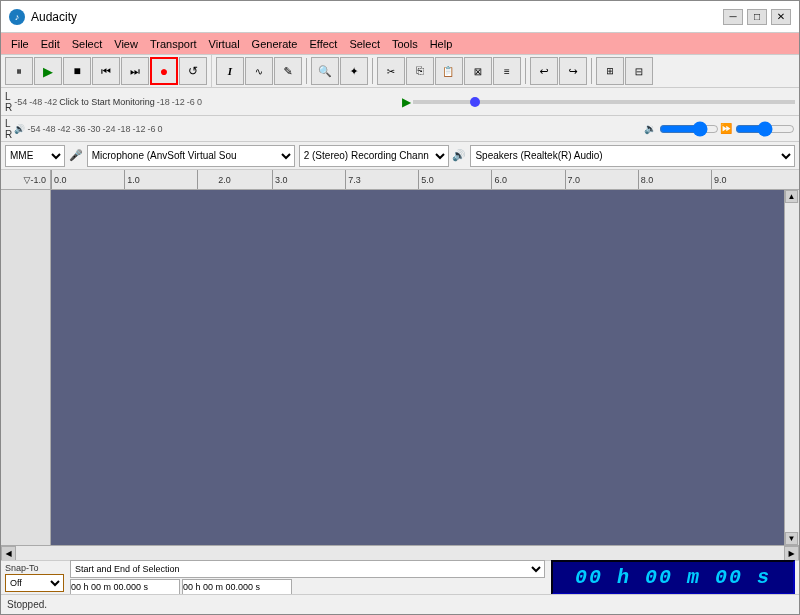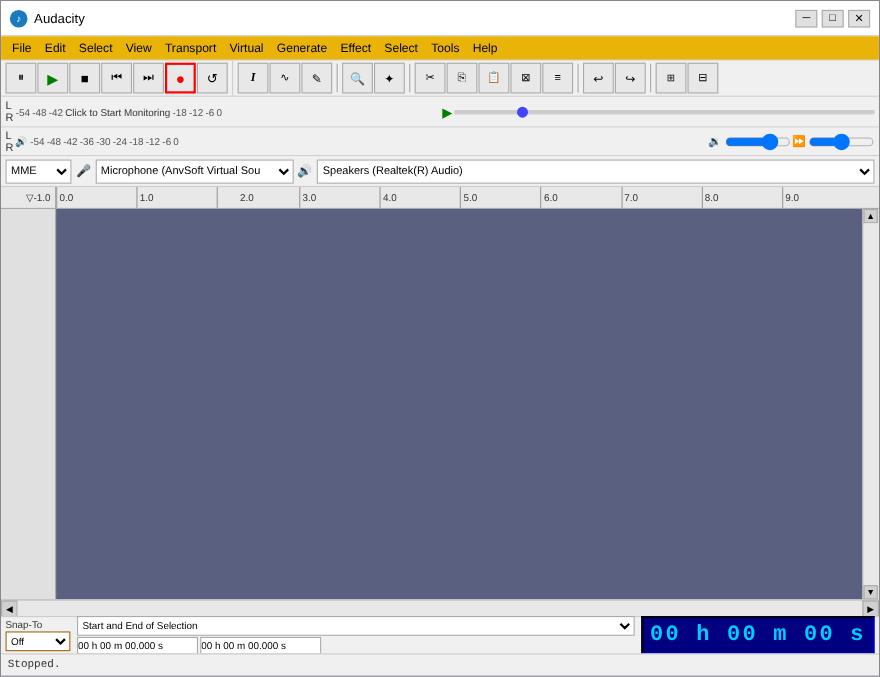--- a/index.html
+++ b/index.html
@@ -7,21 +7,21 @@
     
     
     #title-bar { background: #fff; border-bottom: 1px solid #ccc; display: flex; align-items: center; justify-content: space-between; padding: 4px 8px; height: 32px; }
     #title-left { display: flex; align-items: center; gap: 6px; }
     #title-icon { width: 16px; height: 16px; background: #1a7abf; border-radius: 50%; display: flex; align-items: center; justify-content: center; color: white; font-size: 9px; font-weight: bold; }
     #title-text { font-size: 12px; color: #000; }
     #title-controls { display: flex; gap: 4px; }
     .title-btn { width: 20px; height: 16px; background: #e0e0e0; border: 1px solid #aaa; cursor: pointer; display: flex; align-items: center; justify-content: center; font-size: 10px; }
 
     
-    #menu-bar { background: #eab308; border-bottom: 1px solid #ccc; display: flex; align-items: center; padding: 2px 4px; height: 22px; }
+    #menu-bar { background: #fca5a5; border-bottom: 1px solid #ccc; display: flex; align-items: center; padding: 2px 4px; height: 22px; }
     .menu-item { padding: 2px 6px; cursor: pointer; font-size: 11px; color: #000; }
     .tb-btn { width: 28px; height: 28px; background: #e8e8e8; border: 1px solid #aaa; cursor: pointer; display: flex; align-items: center; justify-content: center; font-size: 13px; }
     .tb-btn.record-btn { background: #e8e8e8; border: 2px solid red; }
     .tb-sep { width: 1px; height: 26px; background: #aaa; margin: 0 3px; }
 
     
     #device-bar { background: #f0f0f0; border-bottom: 1px solid #ccc; display: flex; align-items: center; padding: 3px 4px; height: 28px; gap: 4px; }
     select.device-select { height: 22px; font-size: 10px; border: 1px solid #aaa; background: white; cursor: pointer; }
 
     
@@ -166,37 +166,40 @@
     </div>
   </div>
 
   <div id="device-bar">
     <select class="device-select" style="width:60px;">
       <option>MME</option>
       <option>DirectSound</option>
       <option>WASAPI</option>
     </select>
     <span>🎤</span>
-    <select class="device-select" style="width:180px;">
+    <select class="device-select" style="width:208px;">
       <option>Microphone (AnvSoft Virtual Sou</option>
+    </select>
+    <select class="device-select" style="width:150px;">
+      <option>2 (Stereo) Recording Chann</option>
     </select>
     <span>🔊</span>
     <select class="device-select" style="flex:1;">
       <option>Speakers (Realtek(R) Audio)</option>
     </select>
   </div>
 
   <div id="ruler" style="background:#e8e8e8; border-bottom:1px solid #aaa; height:20px; display:flex; align-items:center; overflow:hidden; padding:0;">
     <div style="width:50px; min-width:50px; text-align:right; font-size:9px; padding-right:4px; color:#333; border-right:1px solid #aaa; height:100%; display:flex; align-items:center; justify-content:flex-end;">▽-1.0</div>
     <div style="flex:1; display:flex; overflow:hidden; height:100%;">
       <div style="width:80px; font-size:9px; color:#333; border-left:1px solid #999; padding-left:2px; height:100%; display:flex; align-items:center;">0.0</div>
       <div style="width:80px; font-size:9px; color:#333; border-left:1px solid #999; padding-left:2px; height:100%; display:flex; align-items:center;">1.0</div>
       <div style="width:80px; font-size:9px; color:#333; border-left:1px solid #999; padding-left:20px; height:100%; display:flex; align-items:center;">2.0</div>
       <div style="width:80px; font-size:9px; color:#333; border-left:1px solid #999; padding-left:2px; height:100%; display:flex; align-items:center;">3.0</div>
-      <div style="width:80px; font-size:9px; color:#333; border-left:1px solid #999; padding-left:2px; height:100%; display:flex; align-items:center;">4.0</div>
+      <div style="width:80px; font-size:9px; color:#333; border-left:1px solid #999; padding-left:2px; height:100%; display:flex; align-items:center;">7.3</div>
       <div style="width:80px; font-size:9px; color:#333; border-left:1px solid #999; padding-left:2px; height:100%; display:flex; align-items:center;">5.0</div>
       <div style="width:80px; font-size:9px; color:#333; border-left:1px solid #999; padding-left:2px; height:100%; display:flex; align-items:center;">6.0</div>
       <div style="width:80px; font-size:9px; color:#333; border-left:1px solid #999; padding-left:2px; height:100%; display:flex; align-items:center;">7.0</div>
       <div style="width:80px; font-size:9px; color:#333; border-left:1px solid #999; padding-left:2px; height:100%; display:flex; align-items:center;">8.0</div>
       <div style="width:80px; font-size:9px; color:#333; border-left:1px solid #999; padding-left:2px; height:100%; display:flex; align-items:center;">9.0</div>
     </div>
     <div style="width:15px; min-width:15px;"></div>
   </div>
 
   <div id="main-section" style="flex:1; display:flex; overflow:hidden; min-height:0;">
@@ -231,22 +234,22 @@
         <option>Start and End of Selection</option>
         <option>Start and Length</option>
         <option>Length and End</option>
       </select>
       <div style="display:flex; gap:2px;">
         <input type="text" style="width: 110px; height: 16px; font-size: 9px; border: 1px solid rgb(170, 170, 170); background: white; color: rgb(0, 0, 0);" value="00 h 00 m 00.000 s">
         <input type="text" style="width: 110px; height: 16px; font-size: 9px; border: 1px solid rgb(170, 170, 170); background: white; color: rgb(0, 0, 0);" value="00 h 00 m 00.000 s">
       </div>
     </div>
 
-    <div id="timer-display" style="background:#000080; color:#00ccff; font-family:'Courier New',monospace; font-size:20px; font-weight:bold; padding:4px 6px; border:2px inset #000066; letter-spacing:2px; white-space:nowrap;">
+    <div id="timer-display" style="background:#000080; color:#00ccff; font-family:'Courier New',monospace; font-size:20px; font-weight:bold; padding:4px 22px; border:2px inset #000066; letter-spacing:2px; white-space:nowrap;font-style:italic;">
       <span>00 h 00 m 00 s</span>
     </div>
   </div>
 
-  <div id="footer" style="background:#f0f0f0; border-top:1px solid #ccc; padding:2px 6px; height:20px; display:flex; align-items:center;font-family:Liberation Mono, monospace;">
+  <div id="footer" style="background:#f0f0f0; border-top:1px solid #ccc; padding:2px 6px; height:20px; display:flex; align-items:center;">
     <span id="footer-text">Stopped.</span>
   </div>
 
 </div>
 
 </body></html>

